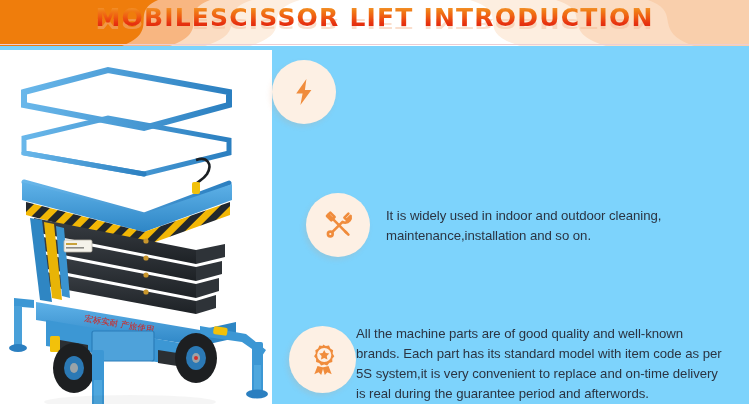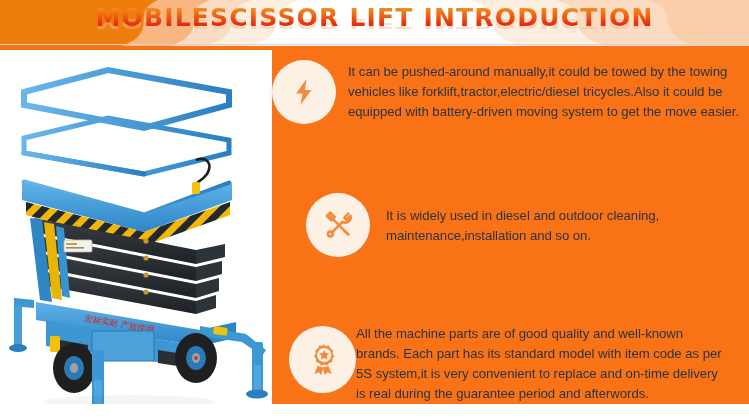--- a/index.html
+++ b/index.html
@@ -8,21 +8,21 @@
     background: #ffffff;
   }
   body {
     font-family: "Liberation Sans", sans-serif;
   }
   #page {
     position: relative;
     width: 749px;
     height: 404px;
     overflow: hidden;
-    background: #f97316;
+    background: #7dd3fc;
   }
 
   
   .banner {
     position: absolute;
     left: 0; top: 0;
     width: 749px;
     height: 46px;
     overflow: hidden;
     background: #ffffff;
@@ -283,41 +283,40 @@
       <ellipse cx="130" cy="352" rx="86" ry="7" fill="#000" opacity="0.04"></ellipse>
     </svg>
   </div>
 
   <div class="feature feature-1">
     <div class="icon-circle c1">
       <svg width="32" height="32" viewBox="0 0 32 32">
         <path d="M18.4 3 L8.2 17.6 L14.6 17.6 L12.4 29 L23.4 14 L16.9 14 Z" fill="#f08c3c"></path>
       </svg>
     </div>
-    <div class="feature-text">It can be pushed-around manually,it could be towed by the towing vehicles like forklift,tractor,electric/diesel tricycles.Also it could be equipped with battery-driven moving system to get the move easier.</div>
   </div>
 
   <div class="feature feature-2">
     <div class="icon-circle c2">
       <svg width="34" height="34" viewBox="0 0 34 34">
         <g stroke="#f08c3c" stroke-width="2.6" fill="none" stroke-linecap="round" stroke-linejoin="round">
 
           <path d="M27.4 5.6 L23.4 9.6 L25.6 11.8 L29.6 7.8
                    C30.4 11.2 28 14.6 24.3 14.6 C23.2 14.6 22.3 14.3 21.5 13.8
                    L11.2 24.1"></path>
           <circle cx="9.3" cy="26" r="2.4"></circle>
 
           <path d="M7.4 6.6 L11.6 10.8"></path>
           <path d="M6 8 L9.3 4.7 L13.6 9 L10.3 12.3 Z" fill="none"></path>
           <path d="M12 11.2 L25.6 24.8"></path>
           <path d="M24.1 23.3 L27.4 26.6"></path>
         </g>
       </svg>
     </div>
-    <div class="feature-text">It is widely used in diesel and outdoor cleaning, maintenance,installation and so on.</div>
+    <div class="feature-text">It is widely used in indoor and outdoor cleaning, maintenance,installation and so on.</div>
   </div>
 
   <div class="feature feature-3">
     <div class="icon-circle c3">
       <svg width="34" height="34" viewBox="0 0 34 34">
 
         <path d="M11.5 23 L8.3 31.2 L12.6 29.3 L15.2 32 L17.4 24.4 Z" fill="#f08c3c"></path>
         <path d="M22.5 23 L25.7 31.2 L21.4 29.3 L18.8 32 L16.6 24.4 Z" fill="#f08c3c"></path>
 
         <path d="M17 1.4 L19.8 3.1 L23 2.6 L24.3 5.6 L27.1 7.2 L26.6 10.4

